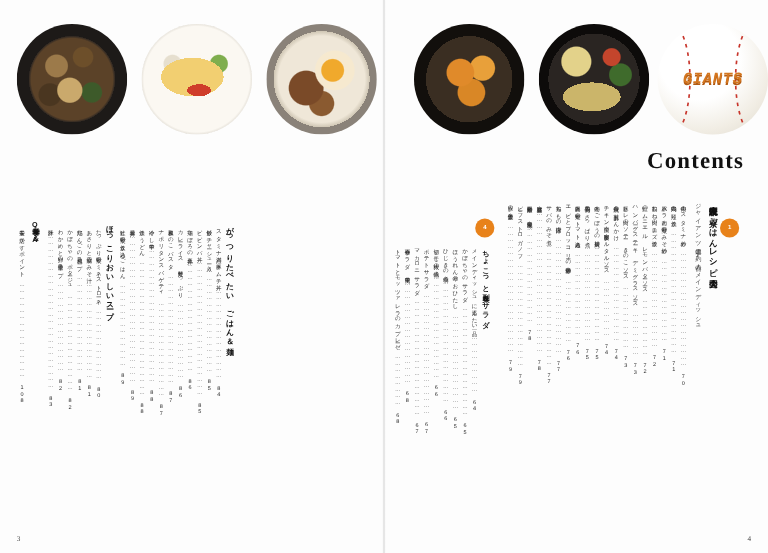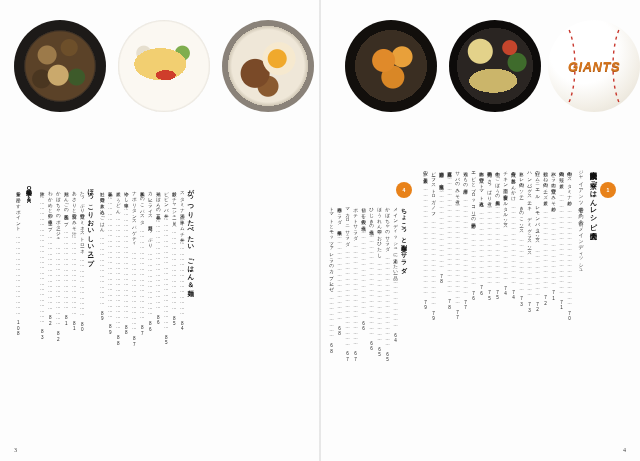--- a/index.html
+++ b/index.html
@@ -83,21 +83,21 @@
     background:radial-gradient(circle at 38% 32%, #ffffff 0 40%, #f1ede4 70%, #ddd7cb 100%);
     position:relative;
   }
   .seam{
     position:absolute;width:100%;height:100%;left:0;top:0;
   }
   .seam svg{width:100%;height:100%;display:block;}
   .ball-text{
     position:absolute;left:0;right:0;top:50%;transform:translateY(-50%);
     text-align:center;
-    font-family:Liberation Sans, sans-serif;
+    font-family:Liberation Mono, monospace;
     font-weight:bold;font-style:italic;
     font-size:13px;letter-spacing:0.5px;
     color:#d4761f;
     text-shadow:0 1px 0 #b35b12;
   }
 
   
   .contents-title{
     position:absolute;right:20px;top:124px;
     font-family:"Liberation Serif", serif;
@@ -193,20 +193,21 @@
       <span class="seam">
         <svg viewBox="0 0 92 92" preserveAspectRatio="none">
           <path d="M18 4 C30 22 30 70 18 88" stroke="#c8362c" stroke-width="1.4" fill="none" stroke-dasharray="3 4"></path>
           <path d="M74 4 C62 22 62 70 74 88" stroke="#c8362c" stroke-width="1.4" fill="none" stroke-dasharray="3 4"></path>
         </svg>
       </span>
       <div class="ball-text">GIANTS</div>
     </div>
   </div>
 
+  <div class="contents-title">Contents</div>
 
   <div class="toc">
 
     <div class="badge" style="right:24px;top:22px;">1</div>
 
     <div class="col sec-head" style="right:42px;top:6px;font-size:7px;">読売巨人軍の寮ごはんレシピ大公開！</div>
     <div class="col sec-head" style="right:56px;top:6px;font-size:5px;font-weight:normal;color:#444;">ジャイアンツ選手の約1人前のメインディッシュ</div>
 
     <div class="col" style="right:68px;top:8px;">牛肉のスタミナ炒め ……………………………………………… 70</div>
     <div class="col" style="right:76px;top:8px;">鶏肉の照り焼き ………………………………………………… 71</div>

